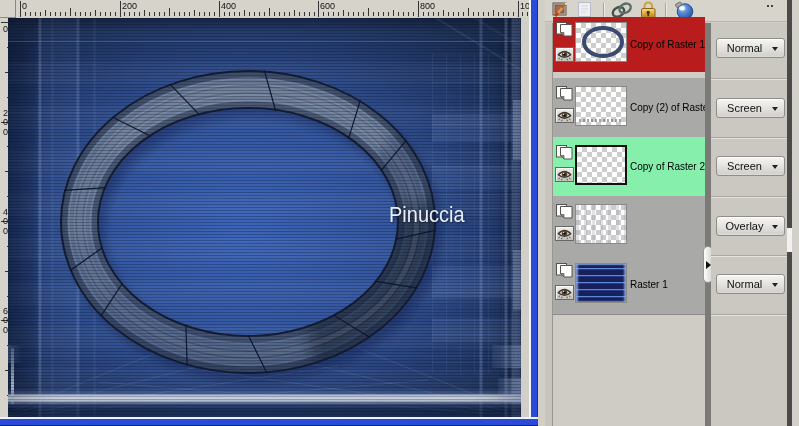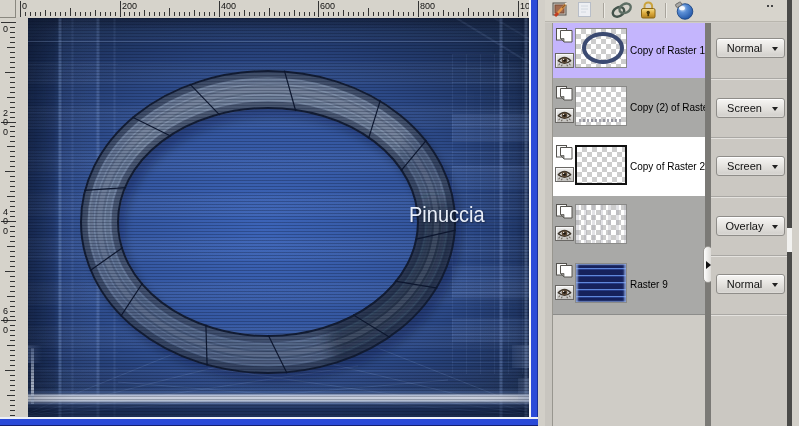--- a/index.html
+++ b/index.html
@@ -210,21 +210,21 @@
       <line x1="10" y1="367.5" x2="15" y2="367.5" stroke="#333" stroke-width="1"></line>
       <line x1="10" y1="372.5" x2="15" y2="372.5" stroke="#333" stroke-width="1"></line>
       <line x1="7" y1="377.5" x2="15" y2="377.5" stroke="#333" stroke-width="1"></line>
       <line x1="10" y1="382.5" x2="15" y2="382.5" stroke="#333" stroke-width="1"></line>
       <line x1="10" y1="387.5" x2="15" y2="387.5" stroke="#333" stroke-width="1"></line>
       <line x1="10" y1="392.5" x2="15" y2="392.5" stroke="#333" stroke-width="1"></line>
       <line x1="10" y1="397.5" x2="15" y2="397.5" stroke="#333" stroke-width="1"></line>
     </svg>
   </div>
 
-<div id="canvas" style="position:absolute;left:28px;top:18px;width:513px;height:399px;overflow:hidden;
+<div id="canvas" style="position:absolute;left:8px;top:18px;width:513px;height:399px;overflow:hidden;
   background:
     radial-gradient(ellipse 340px 265px at 46% 53%, #3c64b8 0%, #34569e 45%, #263f74 75%, #1d3055 100%),
     #182a52;">
   <div style="position:absolute;inset:0;background:
     linear-gradient(90deg, rgba(10,18,42,.40) 0px, rgba(10,18,42,.18) 26px, transparent 31px),
     linear-gradient(90deg, transparent 30px, rgba(150,180,235,.33) 31px, rgba(150,180,235,.33) 33px, transparent 34px),
     linear-gradient(90deg, transparent 34px, rgba(100,130,195,.10) 35px, rgba(100,130,195,.10) 70px, transparent 71px),
     linear-gradient(90deg, transparent 43px, rgba(140,170,225,.12) 44px, rgba(140,170,225,.12) 45px, transparent 46px),
     linear-gradient(90deg, transparent 68px, rgba(150,180,235,.22) 69px, rgba(150,180,235,.22) 71px, transparent 72px),
     linear-gradient(90deg, transparent 85px, rgba(140,170,225,.12) 86px, rgba(140,170,225,.12) 87px, transparent 88px),
@@ -366,21 +366,21 @@
 <ellipse cx="137" cy="8.2" rx="2.9" ry="2.1" fill="rgba(255,255,255,0.88)"></ellipse>
 <g transform="rotate(-30 133.5 4.5)">
           <rect x="130.5" y="3" width="6" height="3.6" rx="0.8" fill="#a8a8a6" stroke="#62625e" stroke-width="0.8"></rect>
         </g>
 </svg>
     <div style="position:absolute;left:222px;top:5px;width:2px;height:2px;background:#444"></div>
     <div style="position:absolute;left:226px;top:5px;width:2px;height:2px;background:#444"></div>
   </div>
 </div>
 <div style="position:absolute;left:545px;top:23px;width:8px;height:403px;background:#c8c5bf;border-right:1px solid #98968f"></div>
-<div style="position:absolute;left:553px;top:23px;width:152px;height:55px;background:#c4b5fd">
+<div style="position:absolute;left:553px;top:17px;width:152px;height:55px;background:#b91c1c">
     <div style="position:absolute;left:0;top:0px;width:22px;height:22px">
       <svg width="17" height="15" viewBox="0 0 17 15" xmlns="http://www.w3.org/2000/svg" style="position:absolute;left:3px;top:5px">
 <rect x="0.5" y="0.5" width="10" height="11.5" fill="#fbfbfa" stroke="#55534f" stroke-width="1"></rect>
 <path d="M4.5 2.5 h11.5 v11.5 h-8 l-3.5 -3.5 z" fill="#ffffff" stroke="#55534f" stroke-width="1"></path>
 <path d="M4.5 10.5 l3.5 3.5 v-3.5 z" fill="#908e8a" stroke="#55534f" stroke-width="0.7"></path>
 </svg>
     </div>
     <div style="position:absolute;left:2px;top:30px;width:19px;height:15px;background:linear-gradient(180deg,#f0f0ef,#c2c1be);border:1px solid #6a6865;box-shadow:inset 1px 1px 0 rgba(255,255,255,.7)">
       <svg width="15" height="12" viewBox="0 0 15 12" xmlns="http://www.w3.org/2000/svg" style="position:absolute;left:1px;top:1px">
 <path d="M1 6 Q7.5 -1 14 6" fill="none" stroke="#3c342a" stroke-width="1.3"></path>
@@ -422,21 +422,21 @@
 <line x1="10" y1="9.6" x2="10.4" y2="11.2" stroke="#3c342a" stroke-width="0.8"></line>
 <line x1="12.4" y1="8.6" x2="13.2" y2="10.2" stroke="#3c342a" stroke-width="0.8"></line>
 </svg>
     </div>
     <div style="position:absolute;left:22px;top:8px;width:52px;height:40px;background:#fff;background-image:conic-gradient(#cdcdcd 25%,#ffffff 0 50%,#cdcdcd 0 75%,#ffffff 0);background-size:10px 10px;border:1px solid #8a8a88">
       <div style="position:absolute;left:3px;bottom:3px;width:44px;height:3px;background:repeating-linear-gradient(90deg,rgba(125,125,138,.7) 0 2px,transparent 2px 4px)"></div>
     </div>
     <div style="position:absolute;left:77px;top:0;width:75px;height:59px;display:flex;align-items:center;font-size:10px;color:#000;white-space:nowrap;overflow:hidden">Copy (2) of Raster</div>
   </div>
 <div style="position:absolute;left:553px;top:137px;width:152px;height:0;border-top:1px solid #8c8c8a;box-shadow:0 1px 0 #dedddb"></div>
-<div style="position:absolute;left:553px;top:137px;width:152px;height:73px;background:#ffffff">
+<div style="position:absolute;left:553px;top:137px;width:152px;height:73px;background:#86efac">
     <div style="position:absolute;left:0;top:3px;width:22px;height:22px">
       <svg width="17" height="15" viewBox="0 0 17 15" xmlns="http://www.w3.org/2000/svg" style="position:absolute;left:3px;top:5px">
 <rect x="0.5" y="0.5" width="10" height="11.5" fill="#fbfbfa" stroke="#55534f" stroke-width="1"></rect>
 <path d="M4.5 2.5 h11.5 v11.5 h-8 l-3.5 -3.5 z" fill="#ffffff" stroke="#55534f" stroke-width="1"></path>
 <path d="M4.5 10.5 l3.5 3.5 v-3.5 z" fill="#908e8a" stroke="#55534f" stroke-width="0.7"></path>
 </svg>
     </div>
     <div style="position:absolute;left:2px;top:30px;width:19px;height:15px;background:linear-gradient(180deg,#f0f0ef,#c2c1be);border:1px solid #6a6865;box-shadow:inset 1px 1px 0 rgba(255,255,255,.7)">
       <svg width="15" height="12" viewBox="0 0 15 12" xmlns="http://www.w3.org/2000/svg" style="position:absolute;left:1px;top:1px">
 <path d="M1 6 Q7.5 -1 14 6" fill="none" stroke="#3c342a" stroke-width="1.3"></path>
@@ -495,21 +495,21 @@
 <circle cx="7.5" cy="5.4" r="2.8" fill="#5d4a36"></circle>
 <circle cx="7.5" cy="5.4" r="1.3" fill="#191510"></circle>
 <circle cx="6.6" cy="4.4" r="0.7" fill="#e8e2d8"></circle>
 <line x1="2.6" y1="8.6" x2="1.8" y2="10.2" stroke="#3c342a" stroke-width="0.8"></line>
 <line x1="5" y1="9.6" x2="4.6" y2="11.2" stroke="#3c342a" stroke-width="0.8"></line>
 <line x1="10" y1="9.6" x2="10.4" y2="11.2" stroke="#3c342a" stroke-width="0.8"></line>
 <line x1="12.4" y1="8.6" x2="13.2" y2="10.2" stroke="#3c342a" stroke-width="0.8"></line>
 </svg>
     </div>
     <div style="position:absolute;left:22px;top:8px;width:52px;height:40px;background:#16215c;background-image:repeating-linear-gradient(180deg, transparent 0 4px, rgba(100,140,225,.95) 4px 5px, rgba(50,80,170,.55) 5px 6px, transparent 6px 7px);box-shadow:inset 2px 0 2px rgba(150,175,230,.8), inset -2px 0 2px rgba(150,175,230,.8), inset 0 1px 1px rgba(150,175,230,.6), inset 0 -1px 1px rgba(120,145,200,.5);border:1px solid #8a8a88"></div>
-    <div style="position:absolute;left:77px;top:0;width:75px;height:59px;display:flex;align-items:center;font-size:10px;color:#000;white-space:nowrap;overflow:hidden">Raster 9</div>
+    <div style="position:absolute;left:77px;top:0;width:75px;height:59px;display:flex;align-items:center;font-size:10px;color:#000;white-space:nowrap;overflow:hidden">Raster 1</div>
   </div>
 <div style="position:absolute;left:553px;top:314px;width:152px;height:0;border-top:1px solid #8c8c8a;box-shadow:0 1px 0 #dedddb"></div>
 <div style="position:absolute;left:553px;top:315px;width:152px;height:111px;background:#cfccc6"></div>
 <div style="position:absolute;left:705px;top:23px;width:6px;height:403px;background:#7b7a76"></div>
 <div style="position:absolute;left:703px;top:246px;width:10px;height:37px;border-radius:5px;background:linear-gradient(90deg,#fdfdfc,#d8d6d2);border:1px solid #9a9894"></div>
 <div style="position:absolute;left:706px;top:261px;width:0;height:0;border-top:4px solid transparent;border-bottom:4px solid transparent;border-left:5px solid #111"></div>
 <div style="position:absolute;left:711px;top:23px;width:76px;height:403px;background:#cbc8c2"></div>
 <div style="position:absolute;left:716px;top:38px;width:69px;height:20px;border:1px solid #8f8d89;border-radius:3px;background:linear-gradient(180deg,#f7f6f4 0,#e3e1dd 55%,#d4d2ce 90%,#dedcd8 100%);box-shadow:inset 0 1px 0 #fff;display:flex;align-items:center;justify-content:center;font-size:11px;color:#111;padding-right:12px;box-sizing:border-box">Normal<div style="position:absolute;right:6px;top:8px;width:0;height:0;border-left:3.5px solid transparent;border-right:3.5px solid transparent;border-top:4px solid #222"></div></div>
 <div style="position:absolute;left:716px;top:98px;width:69px;height:20px;border:1px solid #8f8d89;border-radius:3px;background:linear-gradient(180deg,#f7f6f4 0,#e3e1dd 55%,#d4d2ce 90%,#dedcd8 100%);box-shadow:inset 0 1px 0 #fff;display:flex;align-items:center;justify-content:center;font-size:11px;color:#111;padding-right:12px;box-sizing:border-box">Screen<div style="position:absolute;right:6px;top:8px;width:0;height:0;border-left:3.5px solid transparent;border-right:3.5px solid transparent;border-top:4px solid #222"></div></div>
 <div style="position:absolute;left:716px;top:156px;width:69px;height:20px;border:1px solid #8f8d89;border-radius:3px;background:linear-gradient(180deg,#f7f6f4 0,#e3e1dd 55%,#d4d2ce 90%,#dedcd8 100%);box-shadow:inset 0 1px 0 #fff;display:flex;align-items:center;justify-content:center;font-size:11px;color:#111;padding-right:12px;box-sizing:border-box">Screen<div style="position:absolute;right:6px;top:8px;width:0;height:0;border-left:3.5px solid transparent;border-right:3.5px solid transparent;border-top:4px solid #222"></div></div>

